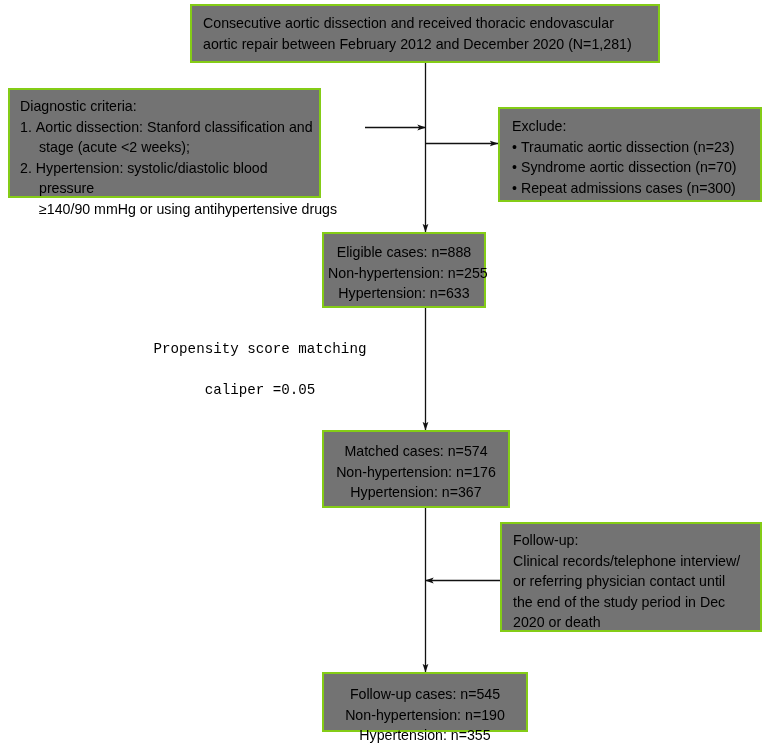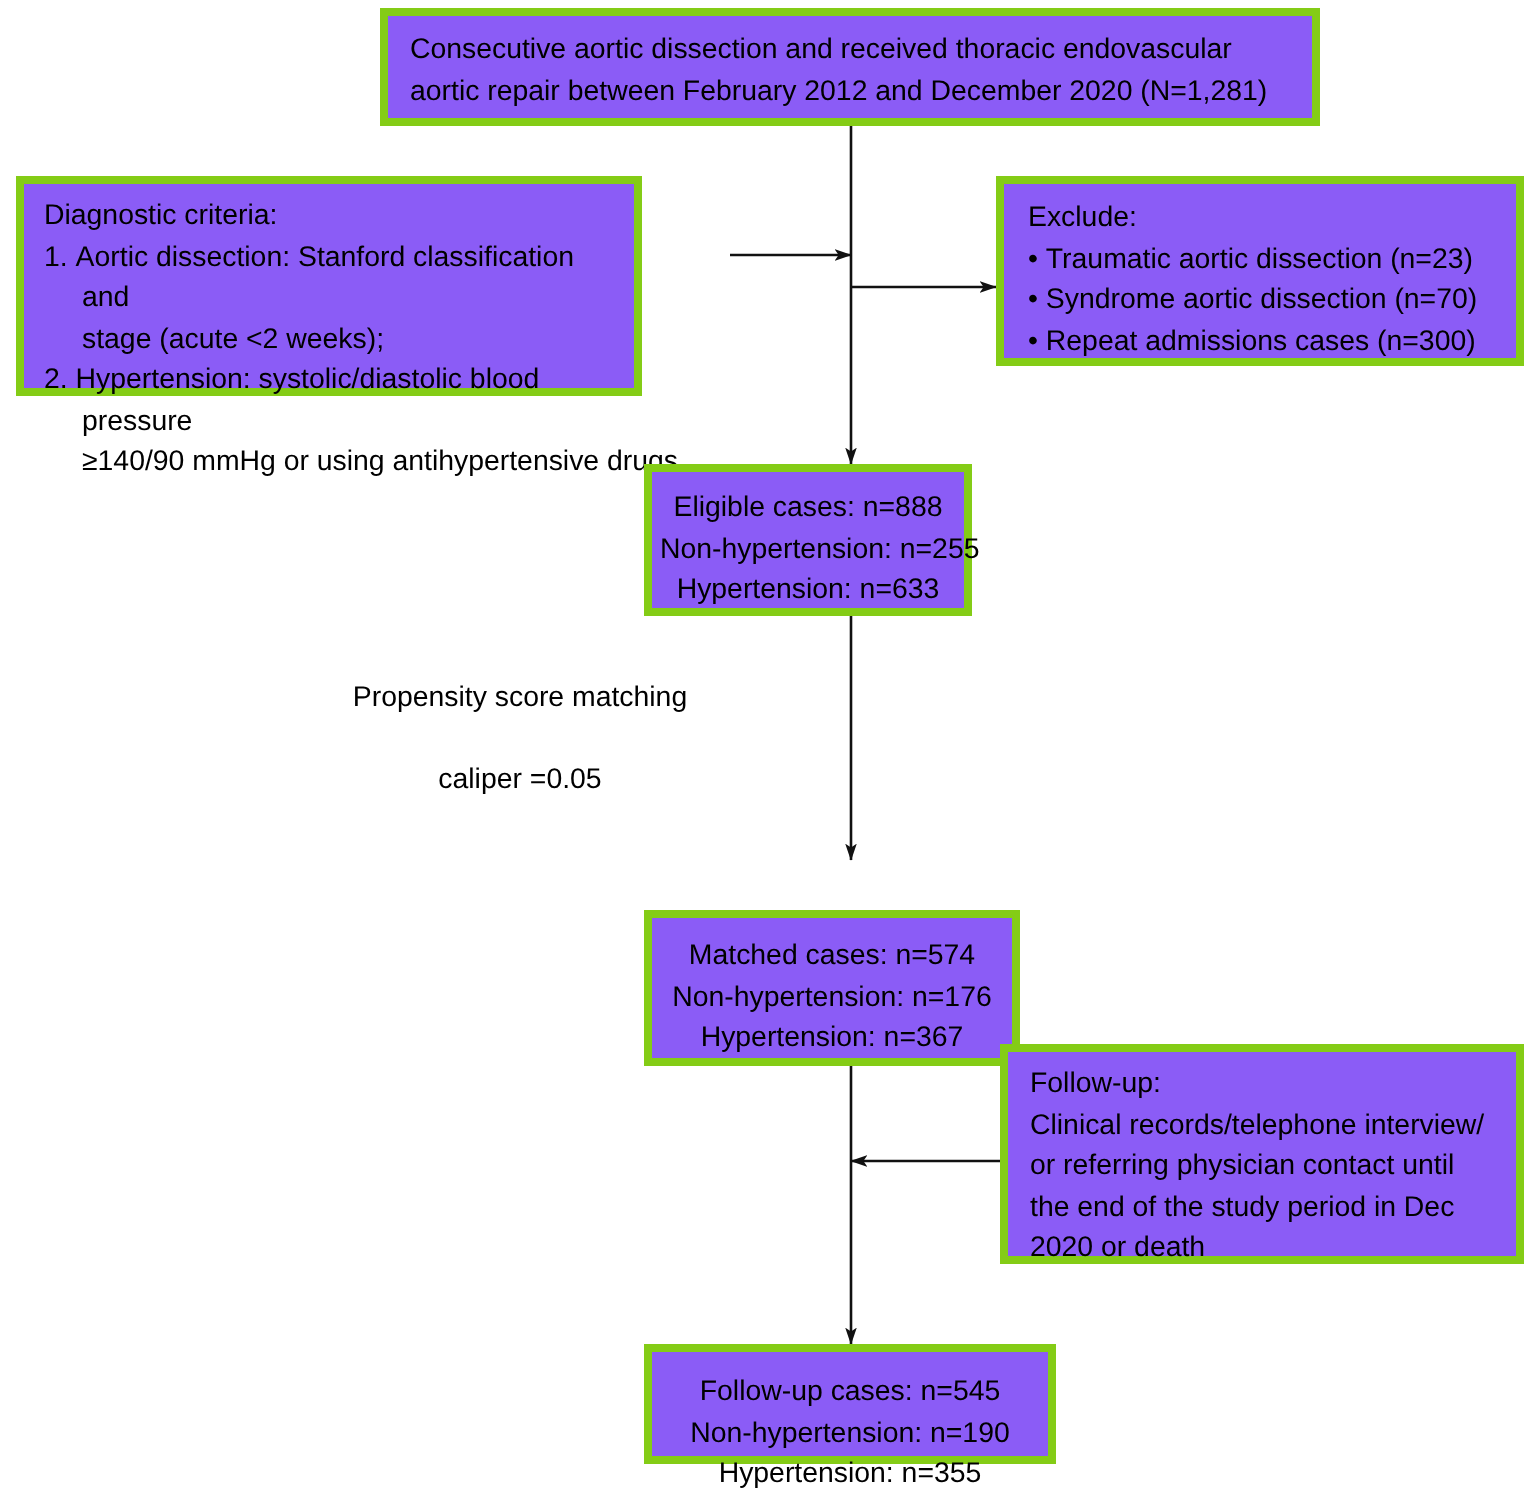--- a/index.html
+++ b/index.html
@@ -23,29 +23,30 @@
     position: absolute;
     left: 0;
     top: 0;
     width: 762px;
     height: 756px;
     pointer-events: none;
   }
   .node {
     position: absolute;
     box-sizing: border-box;
-    border: 4px solid #84cc16;
-    background: #8b5cf6;
+    border: 2px solid #84cc16;
+    background: #737373;
     font-size: 14.2px;
     line-height: 20.5px;
     color: #000000;
   }
   .node.noborder {
     border: none;
     background: transparent;
+    font-family: Liberation Mono, monospace;
   }
   .node .line {
     white-space: pre;
   }
   .node.left-align {
     text-align: left;
   }
   .node.center-align {
     text-align: center;
   }
@@ -63,41 +64,40 @@
     padding-left: 19px;
     text-indent: -19px;
     white-space: normal;
   }
   #node-criteria .cont {
     display: block;
     padding-left: 19px;
     white-space: pre;
   }
   #node-exclude {
-    left: 498px; top: 88px; width: 264px; height: 95px;
+    left: 498px; top: 107px; width: 264px; height: 95px;
     padding: 7px 4px 0 12px;
   }
   #node-exclude .bullet-line {
     display: block;
     padding-left: 12px;
     text-indent: -12px;
     white-space: nowrap;
   }
   #node-eligible {
     left: 322px; top: 232px; width: 164px; height: 76px;
     padding: 8px 4px 0 4px;
   }
   #node-psm {
     left: 125px; top: 339px; width: 270px; height: 62px;
     padding: 0;
   }
   #node-matched {
     left: 322px; top: 430px; width: 188px; height: 78px;
     padding: 9px 4px 0 4px;
-    margin-top: 25px;
   }
   #node-followup {
     left: 500px; top: 522px; width: 262px; height: 110px;
     padding: 6px 4px 0 11px;
   }
   #node-final {
     left: 322px; top: 672px; width: 206px; height: 60px;
     padding: 10px 4px 0 4px;
   }
 </style>

